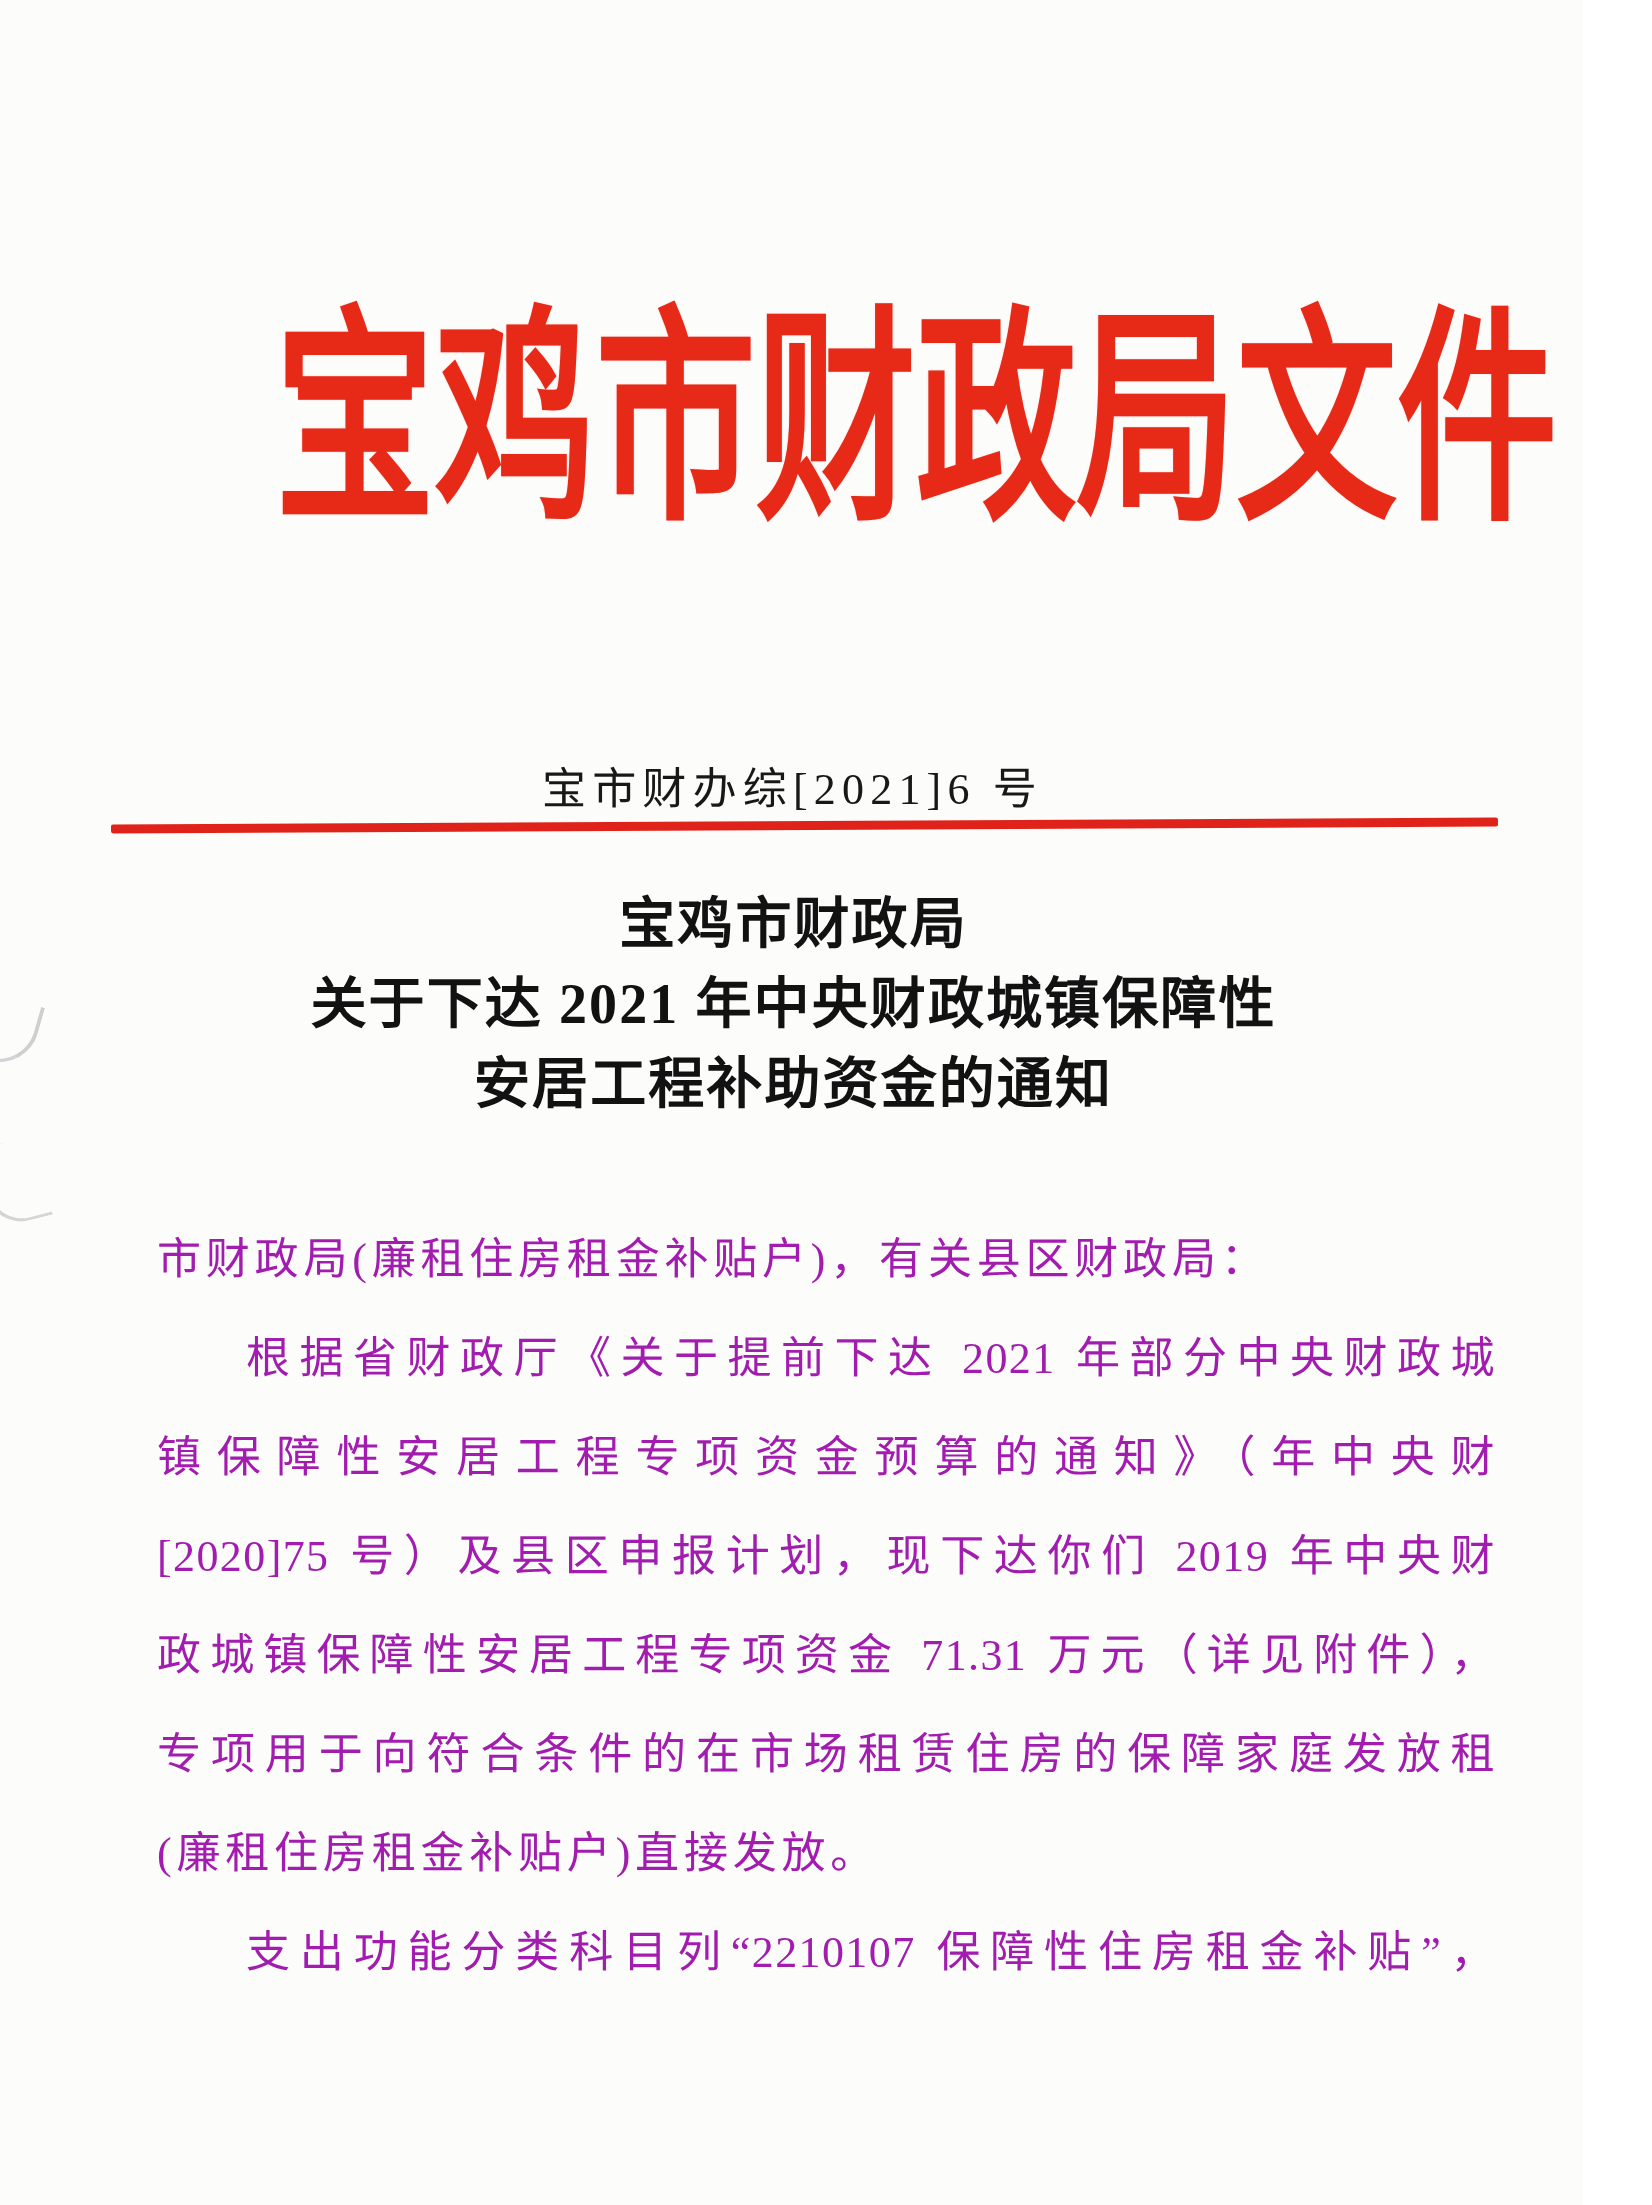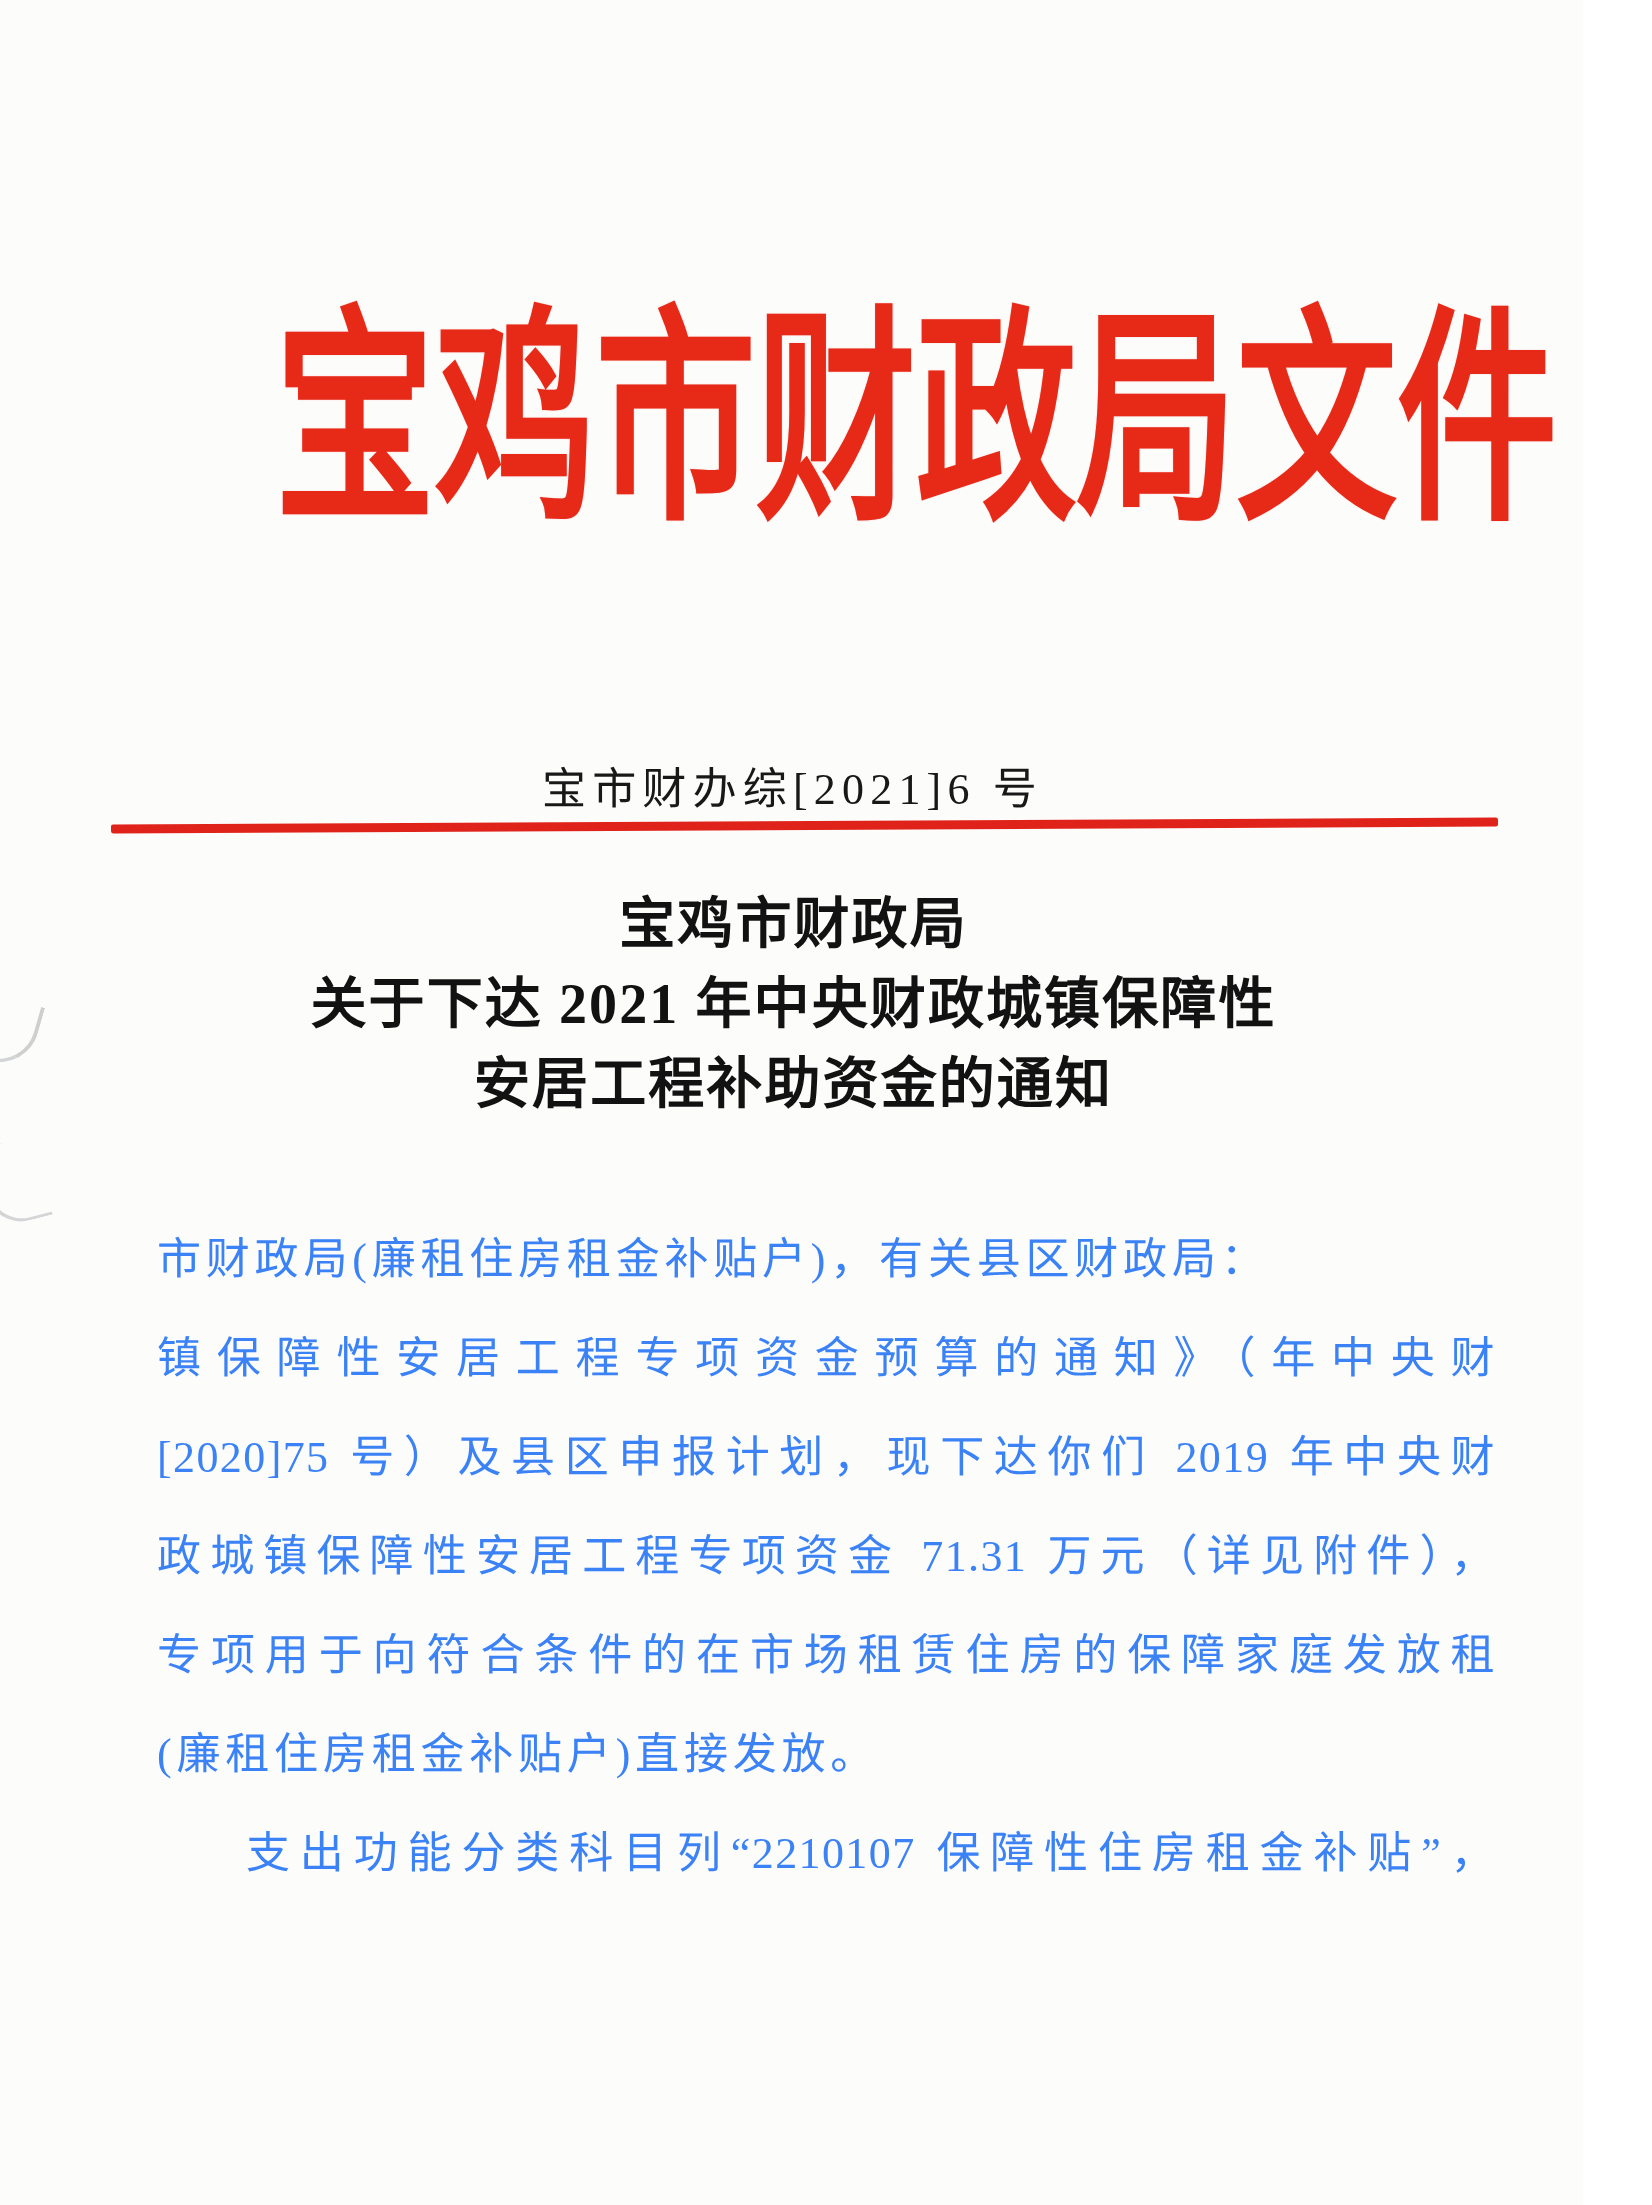--- a/index.html
+++ b/index.html
@@ -72,21 +72,21 @@
     letter-spacing:2.1px;
     color:#121212;
   }
 
   
   .body-text{
     position:absolute;
     top:1210px;left:157px;
     width:1339px;
     font-size:44px;
-    color:#3b82f6;
+    color:#a21caf;
   }
   .bl{
     height:99px;
     line-height:99px;
     letter-spacing:4.8px;
     white-space:nowrap;
   }
   .bl.just{
     white-space:normal;
     text-align:justify;
@@ -129,20 +129,21 @@
   <div class="red-rule"></div>
 
   <div class="doc-title">
     <div>宝鸡市财政局</div>
     <div>关于下达 2021 年中央财政城镇保障性</div>
     <div>安居工程补助资金的通知</div>
   </div>
 
   <div class="body-text">
     <div class="bl">市财政局(廉租住房租金补贴户)，有关县区财政局：</div>
+    <div class="bl just indent">根据省财政厅《关于提前下达 2021 年部分中央财政城</div>
     <div class="bl just">镇保障性安居工程专项资金预算的通知》（年中央财</div>
     <div class="bl just">[2020]75 号）及县区申报计划，现下达你们 2019 年中央财</div>
     <div class="bl just">政城镇保障性安居工程专项资金 71.31 万元（详见附件），</div>
     <div class="bl just">专项用于向符合条件的在市场租赁住房的保障家庭发放租</div>
     <div class="bl">(廉租住房租金补贴户)直接发放。</div>
     <div class="bl just indent">支出功能分类科目列“2210107 保障性住房租金补贴”，</div>
   </div>
 
   <div class="smudge smudge-a"></div>
   <div class="smudge smudge-b"></div>

